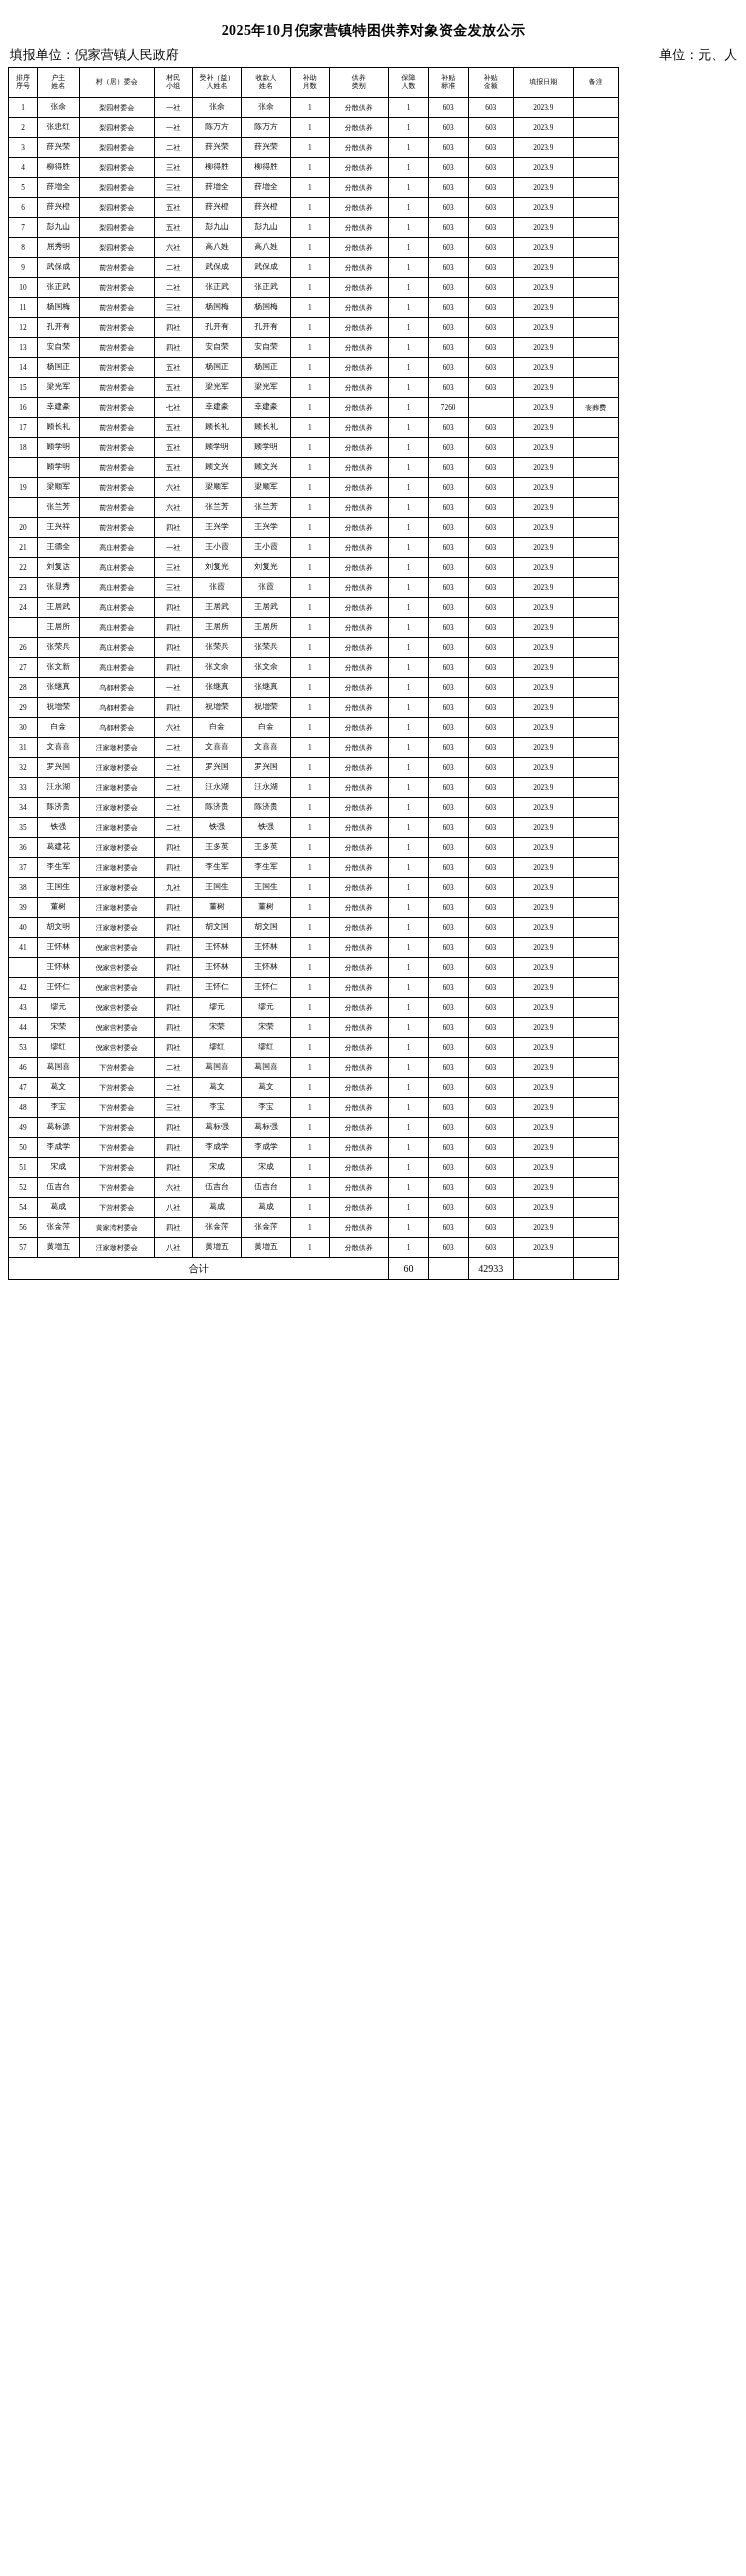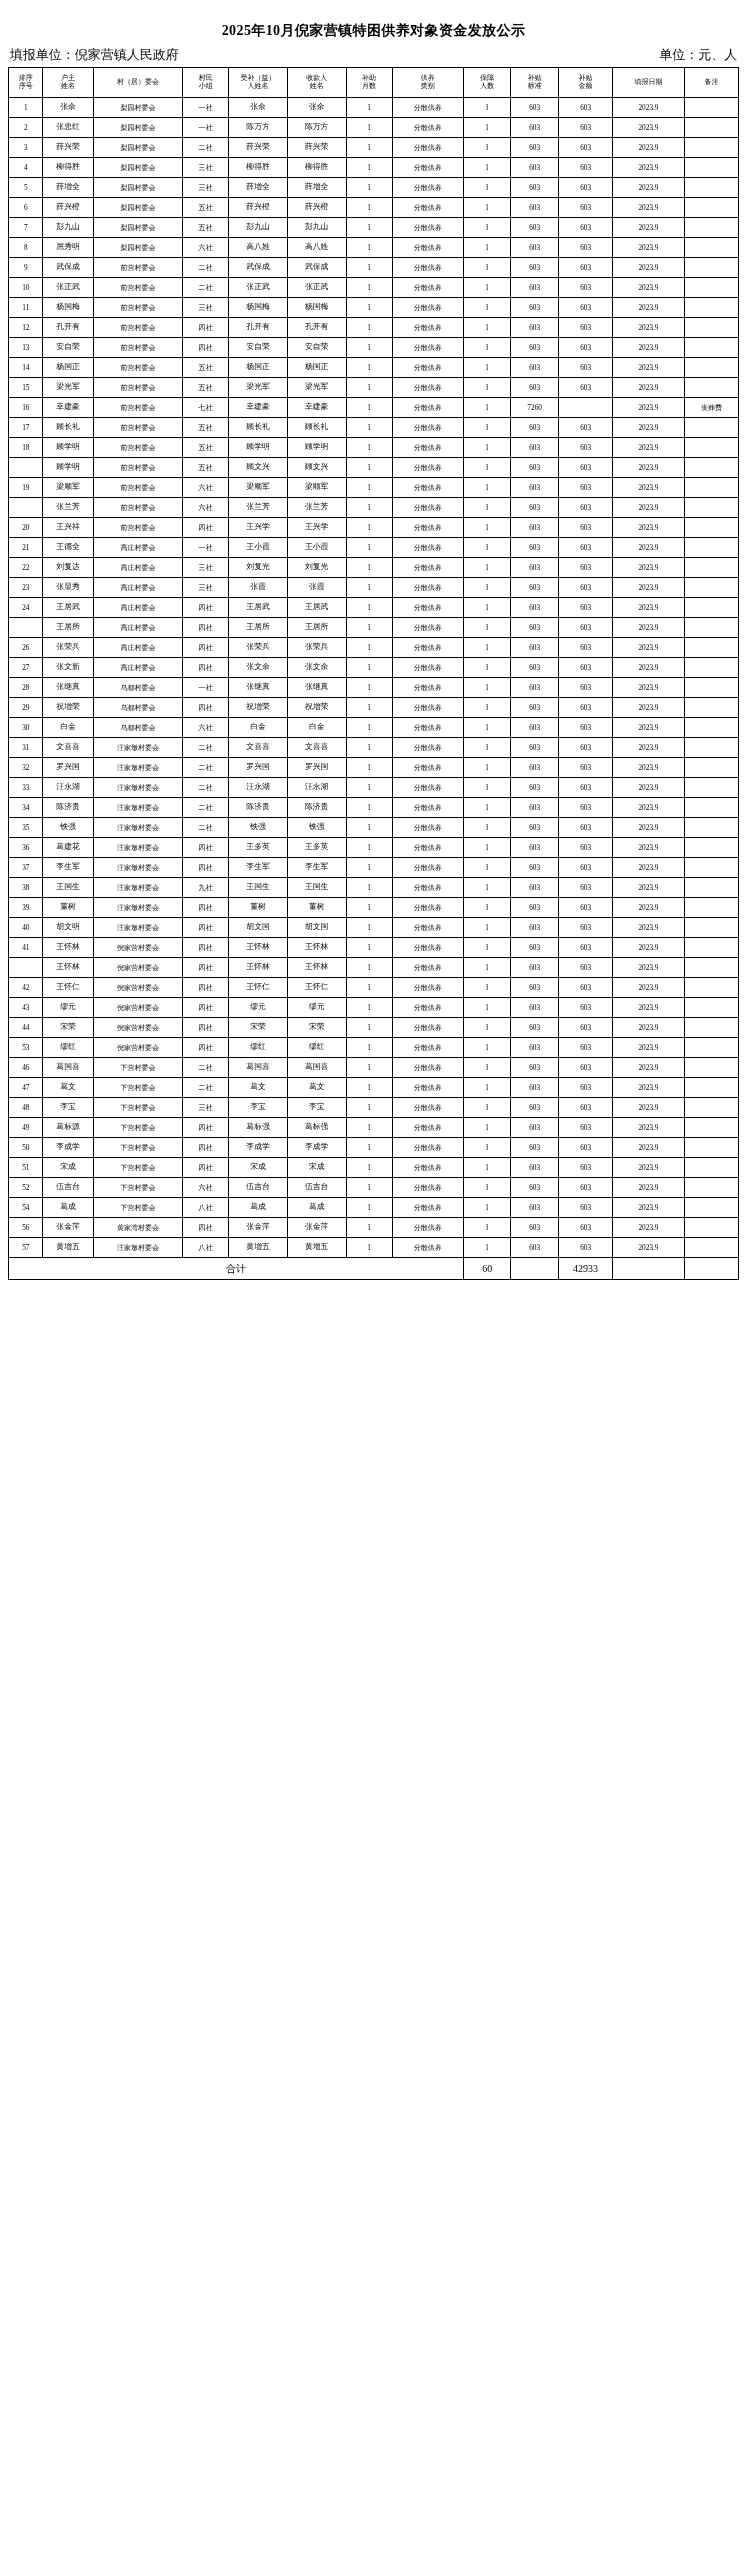--- a/index.html
+++ b/index.html
@@ -22,21 +22,21 @@
     display:flex;
     justify-content:space-between;
     align-items:flex-end;
     font-size:13px;
     padding:0 1.6px 2.4px 1.6px;
   }
   .meta .left{white-space:nowrap;}
   .meta .right{white-space:nowrap;}
   table{
     border-collapse:collapse;
-    width:731px;
+    width:611px;
     table-layout:fixed;
     font-size:7.3px;
   }
   th,td{
     border:0.8px solid #000;
     text-align:center;
     vertical-align:middle;
     padding:0;
     height:19px;
     line-height:1.15;

